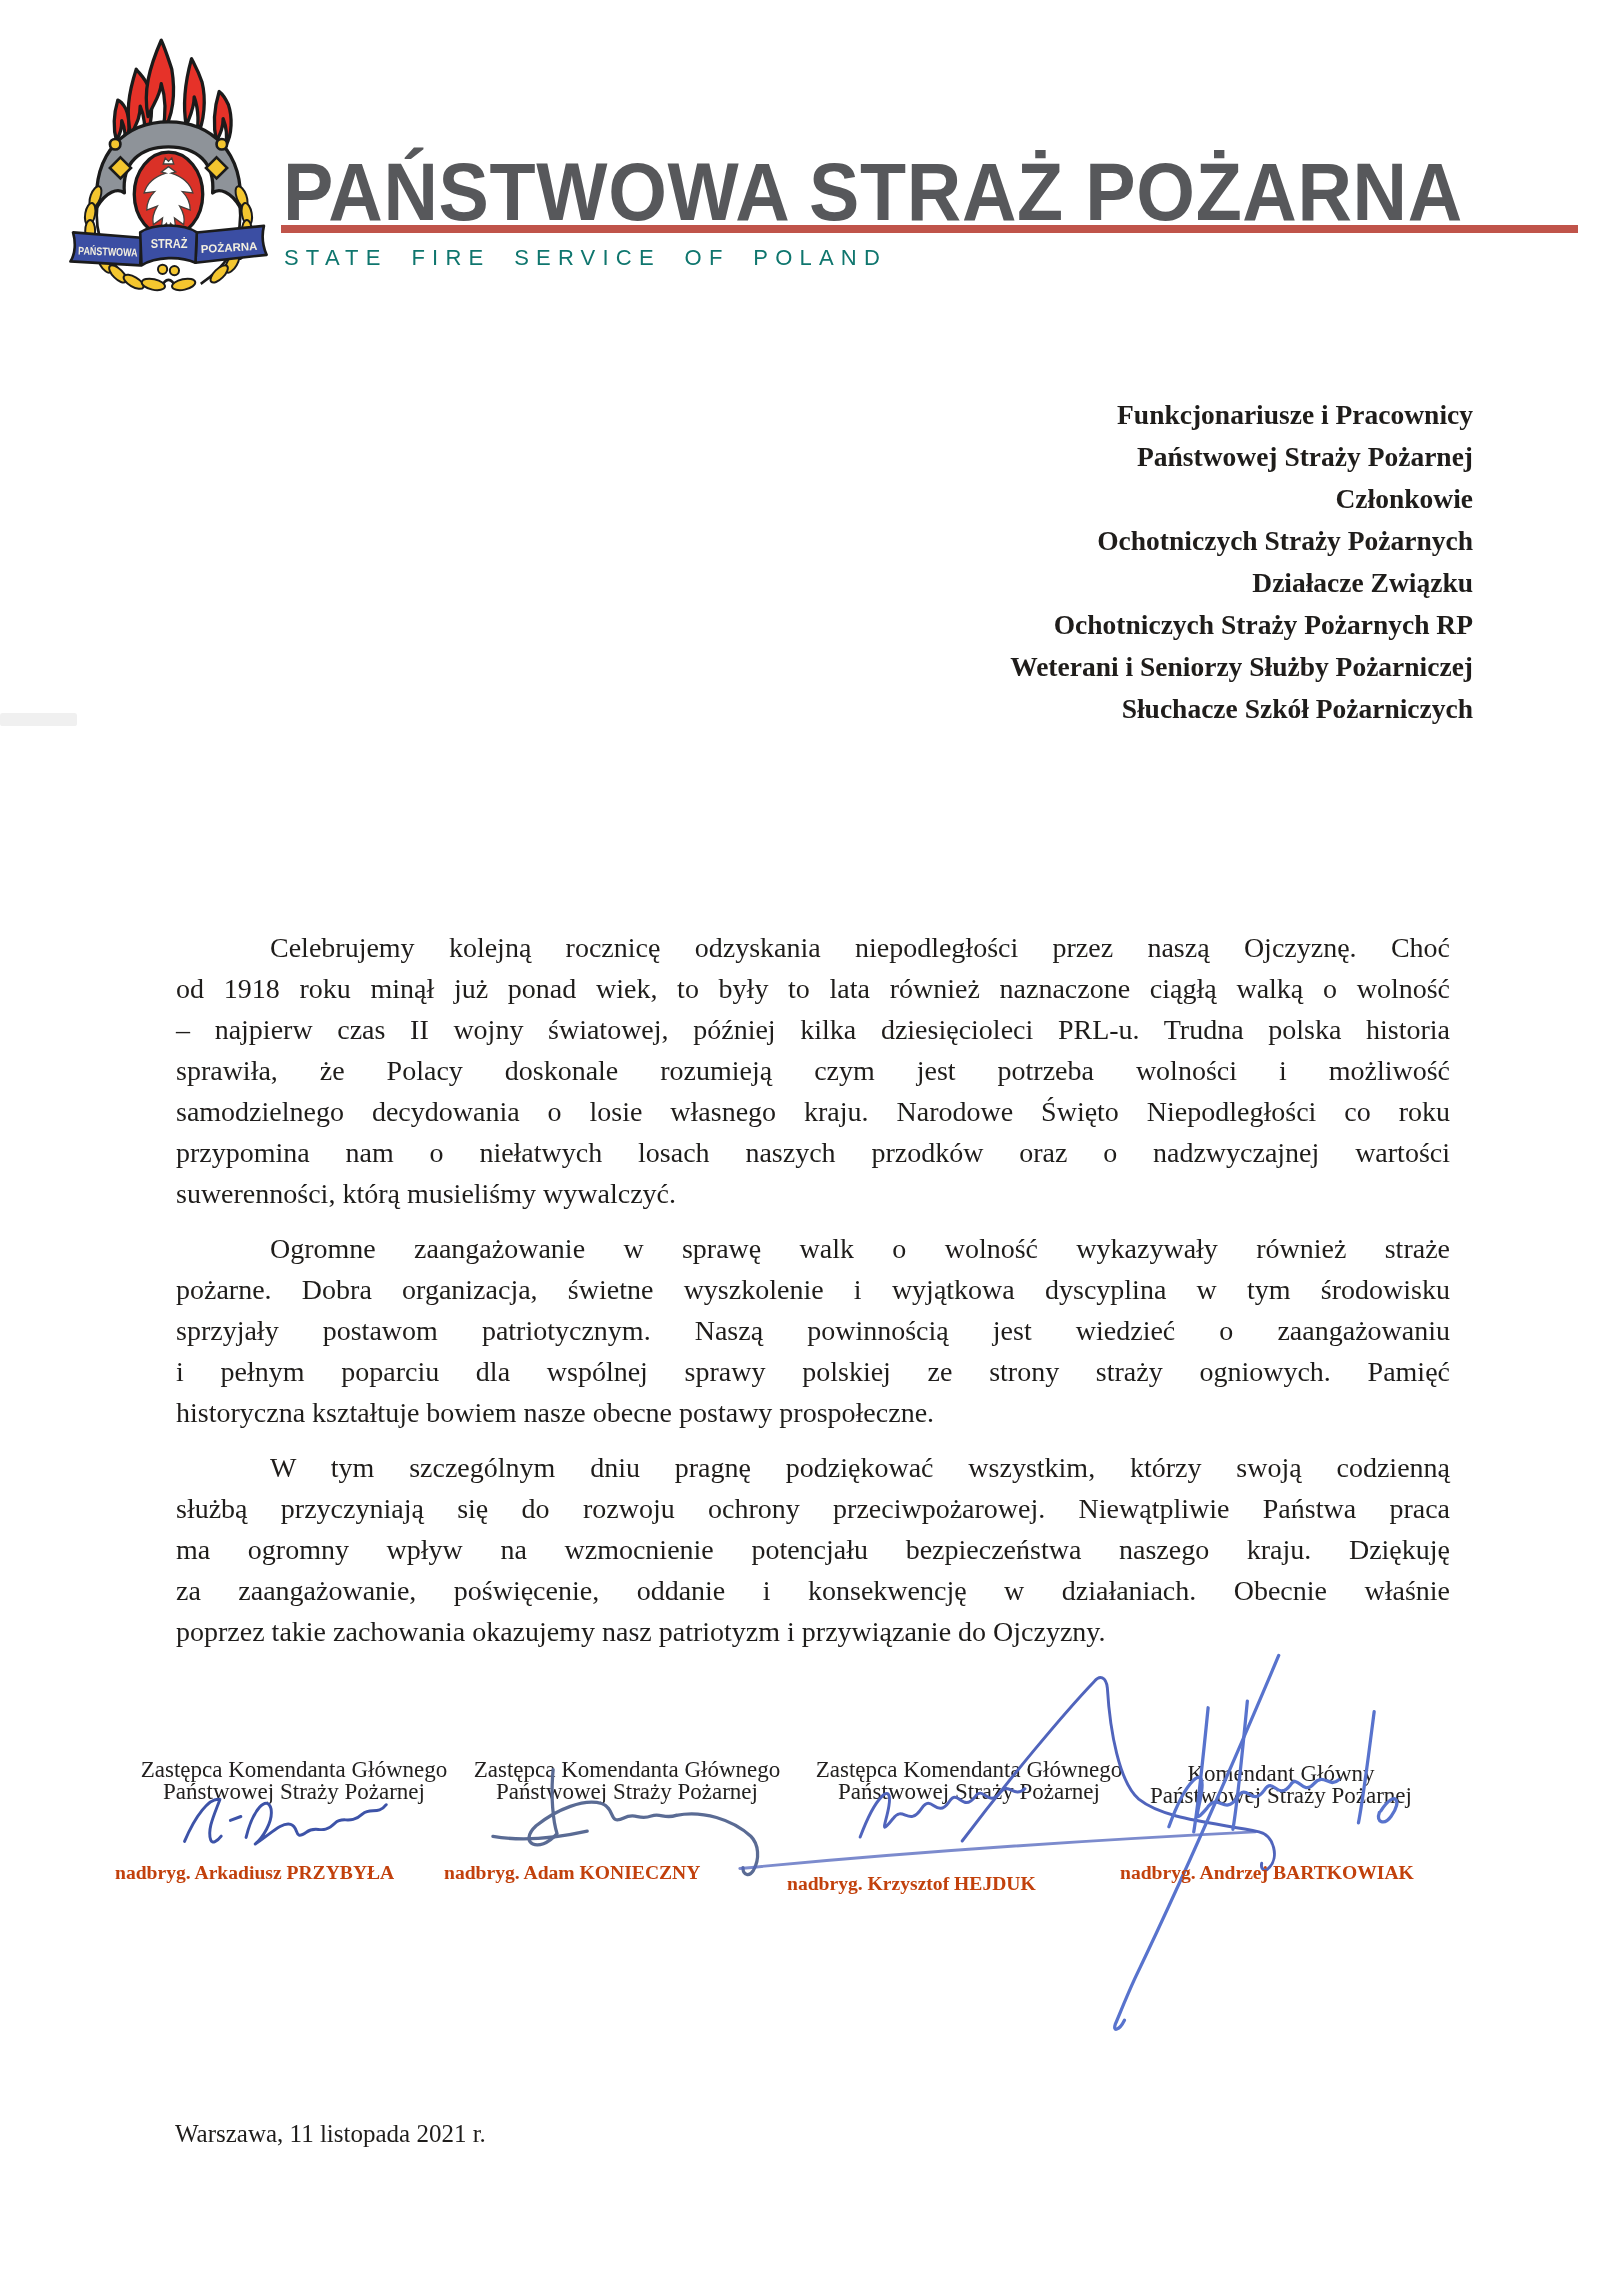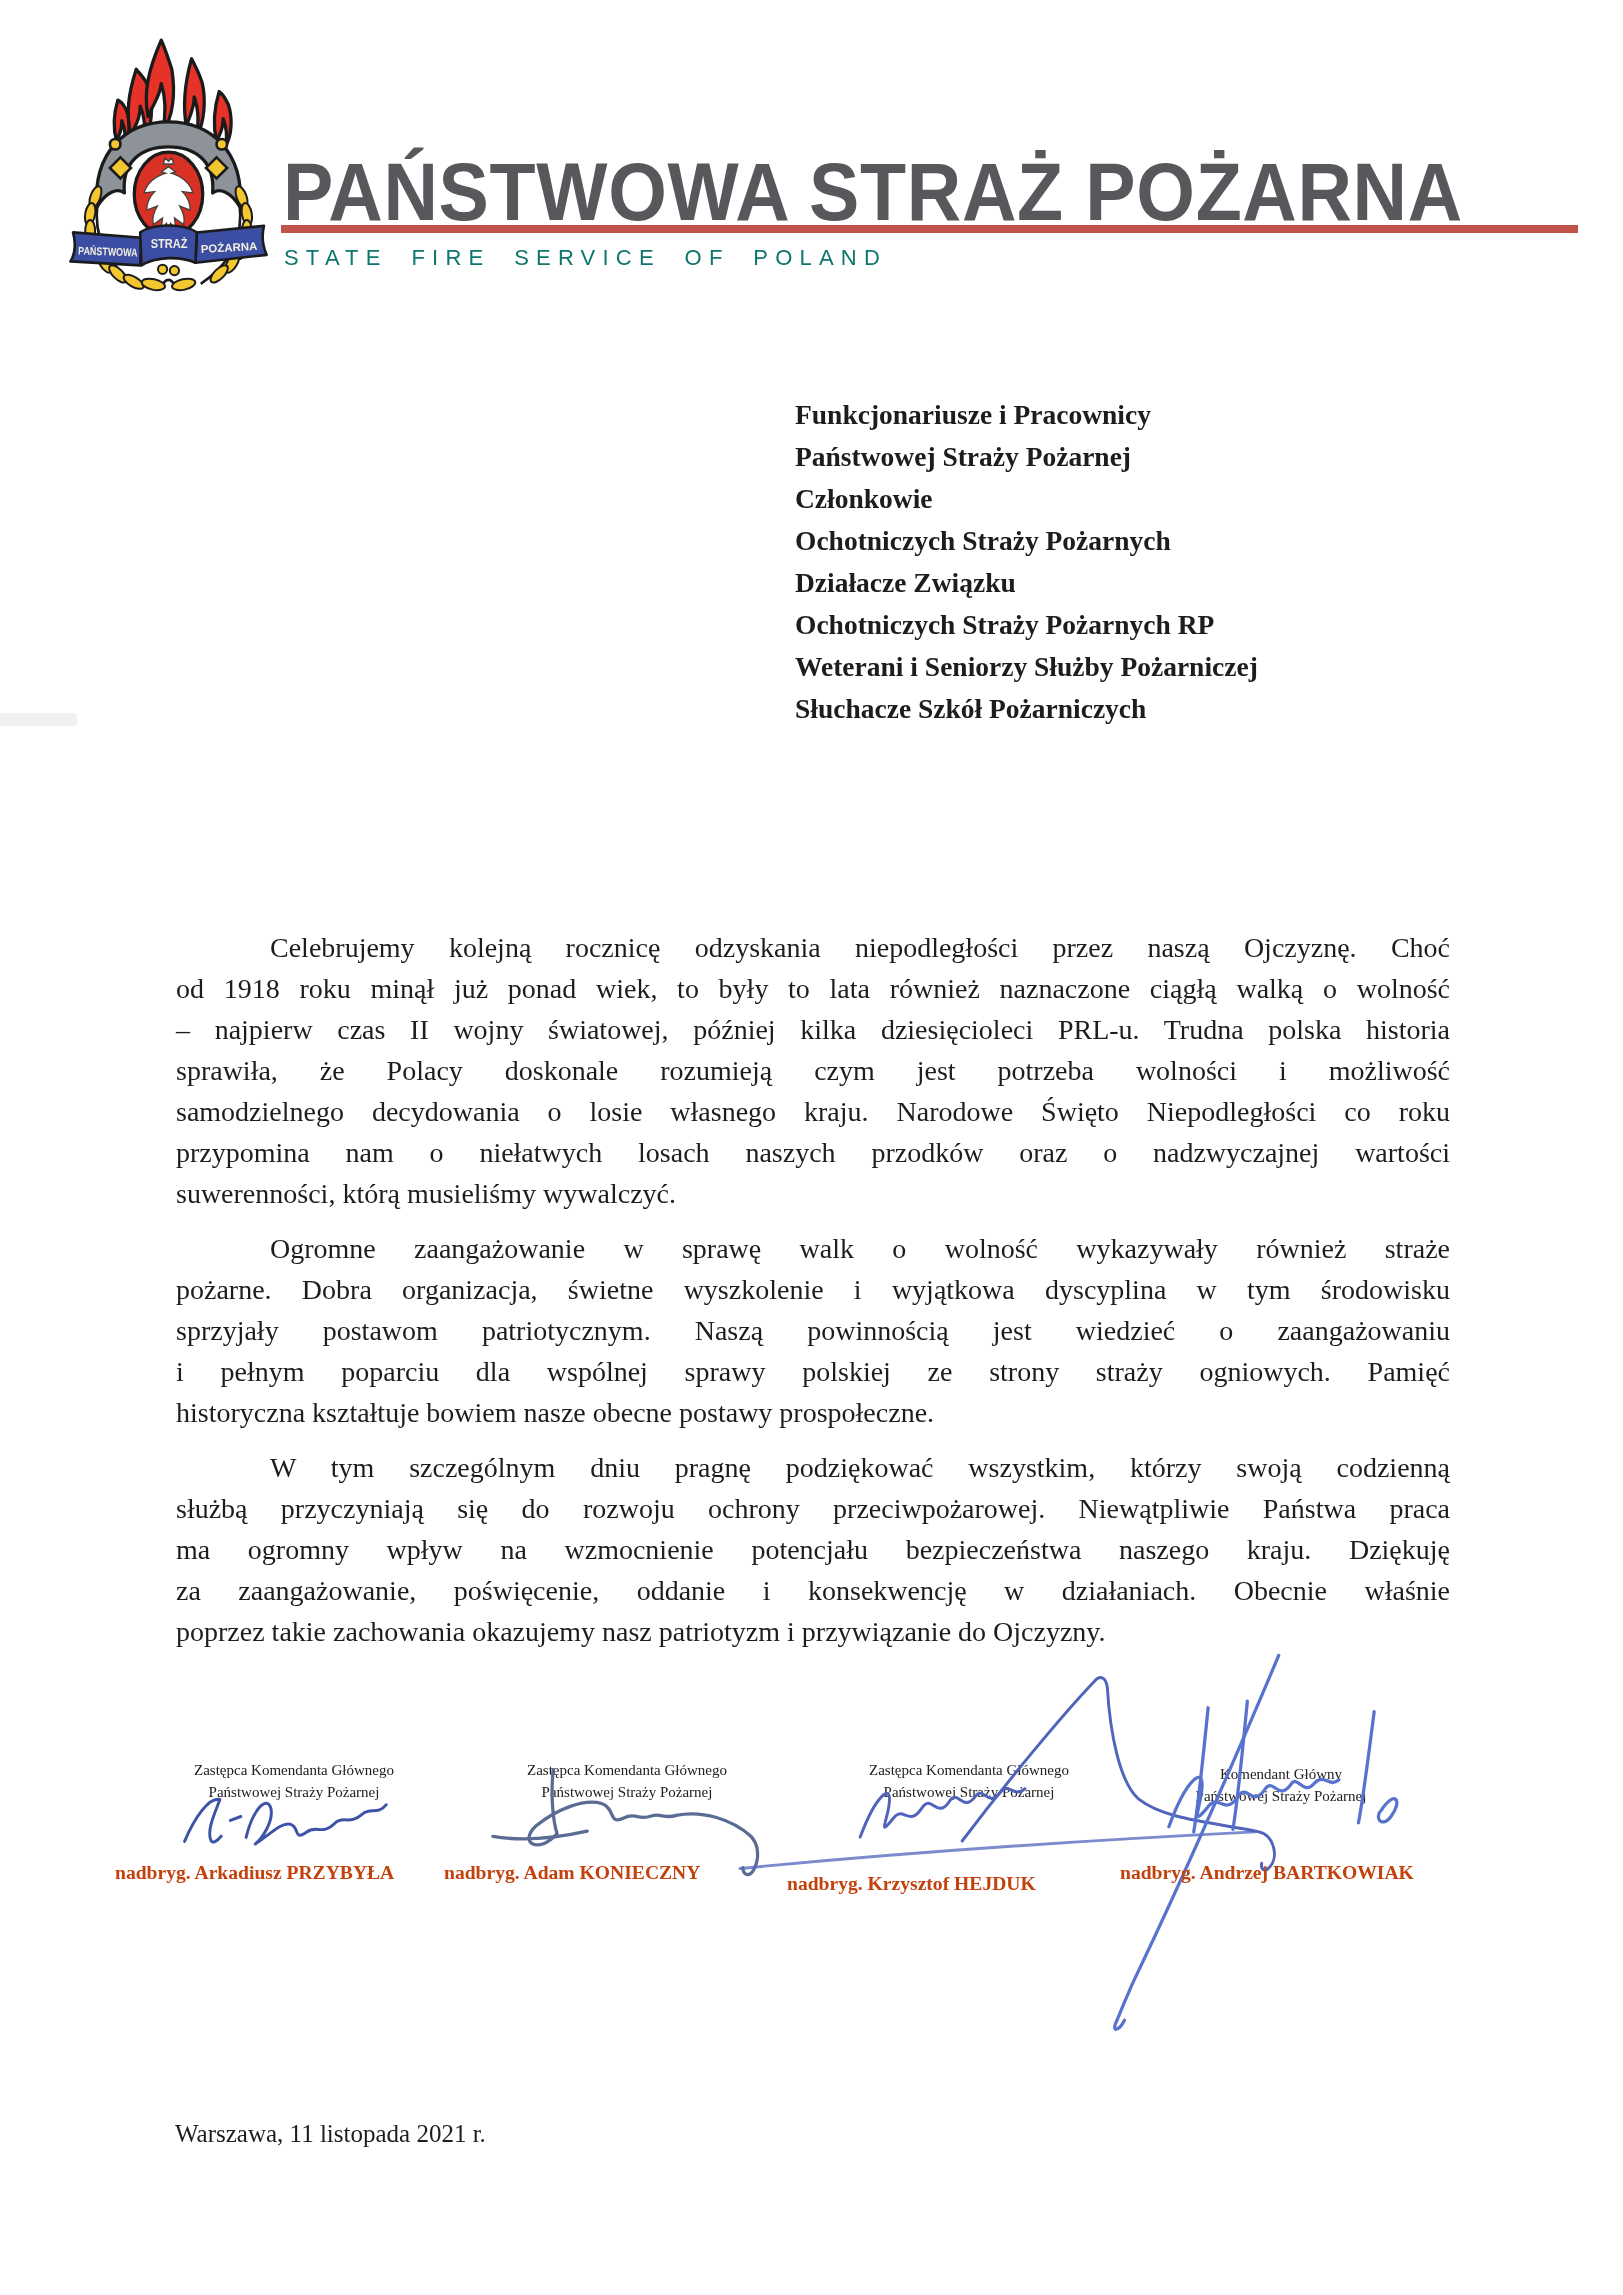--- a/index.html
+++ b/index.html
@@ -16,35 +16,35 @@
     font-size:82px; line-height:82px; letter-spacing:0.7px;
     transform:scaleX(0.92); transform-origin:left center; white-space:nowrap;
   }
   .hdr-rule { position:absolute; left:281px; top:225px; width:1297px; height:7.9px; }
   .hdr-sub {
     position:absolute; left:284px; top:243px;
     font-family:"Liberation Sans", sans-serif; font-size:22px; line-height:29px;
     letter-spacing:7.2px; word-spacing:10.5px; color:#0f766e; white-space:nowrap;
   }
   
-  .addressee { position:absolute; left:795px; top:394px; width:720px; }
+  .addressee { position:absolute; left:753px; top:394px; width:720px;text-align:right; }
   .addr-line { font-weight:bold; font-size:27.5px; line-height:42px; white-space:nowrap; }
   
   .letter-body { position:absolute; left:162px; top:913px; width:1302px; }
   .body-par { margin:14px; }
   .body-line {
     font-size:28px; line-height:41px; height:41px;
     text-align:justify; text-align-last:justify; white-space:nowrap;
   }
   .body-par .body-line:first-child { text-indent:94px; }
   .body-par .body-line:last-child { text-align-last:left; }
   
   .sig-title {
     position:absolute; width:340px; text-align:center;
-    font-size:15px; line-height:22px; color:#232120;
+    font-size:23px; line-height:22px; color:#232120;
   }
   .sig-name {
     position:absolute; width:366px; text-align:left;
     font-size:19.6px; font-weight:bold; color:#c2410c; white-space:nowrap;
   }
   .sig-svg { position:absolute; overflow:visible; }
   .sig-svg path { fill:none; stroke-linecap:round; stroke-linejoin:round; }
   
   .dateline { position:absolute; left:175px; top:2115px; font-size:25px; line-height:37px; }
   

